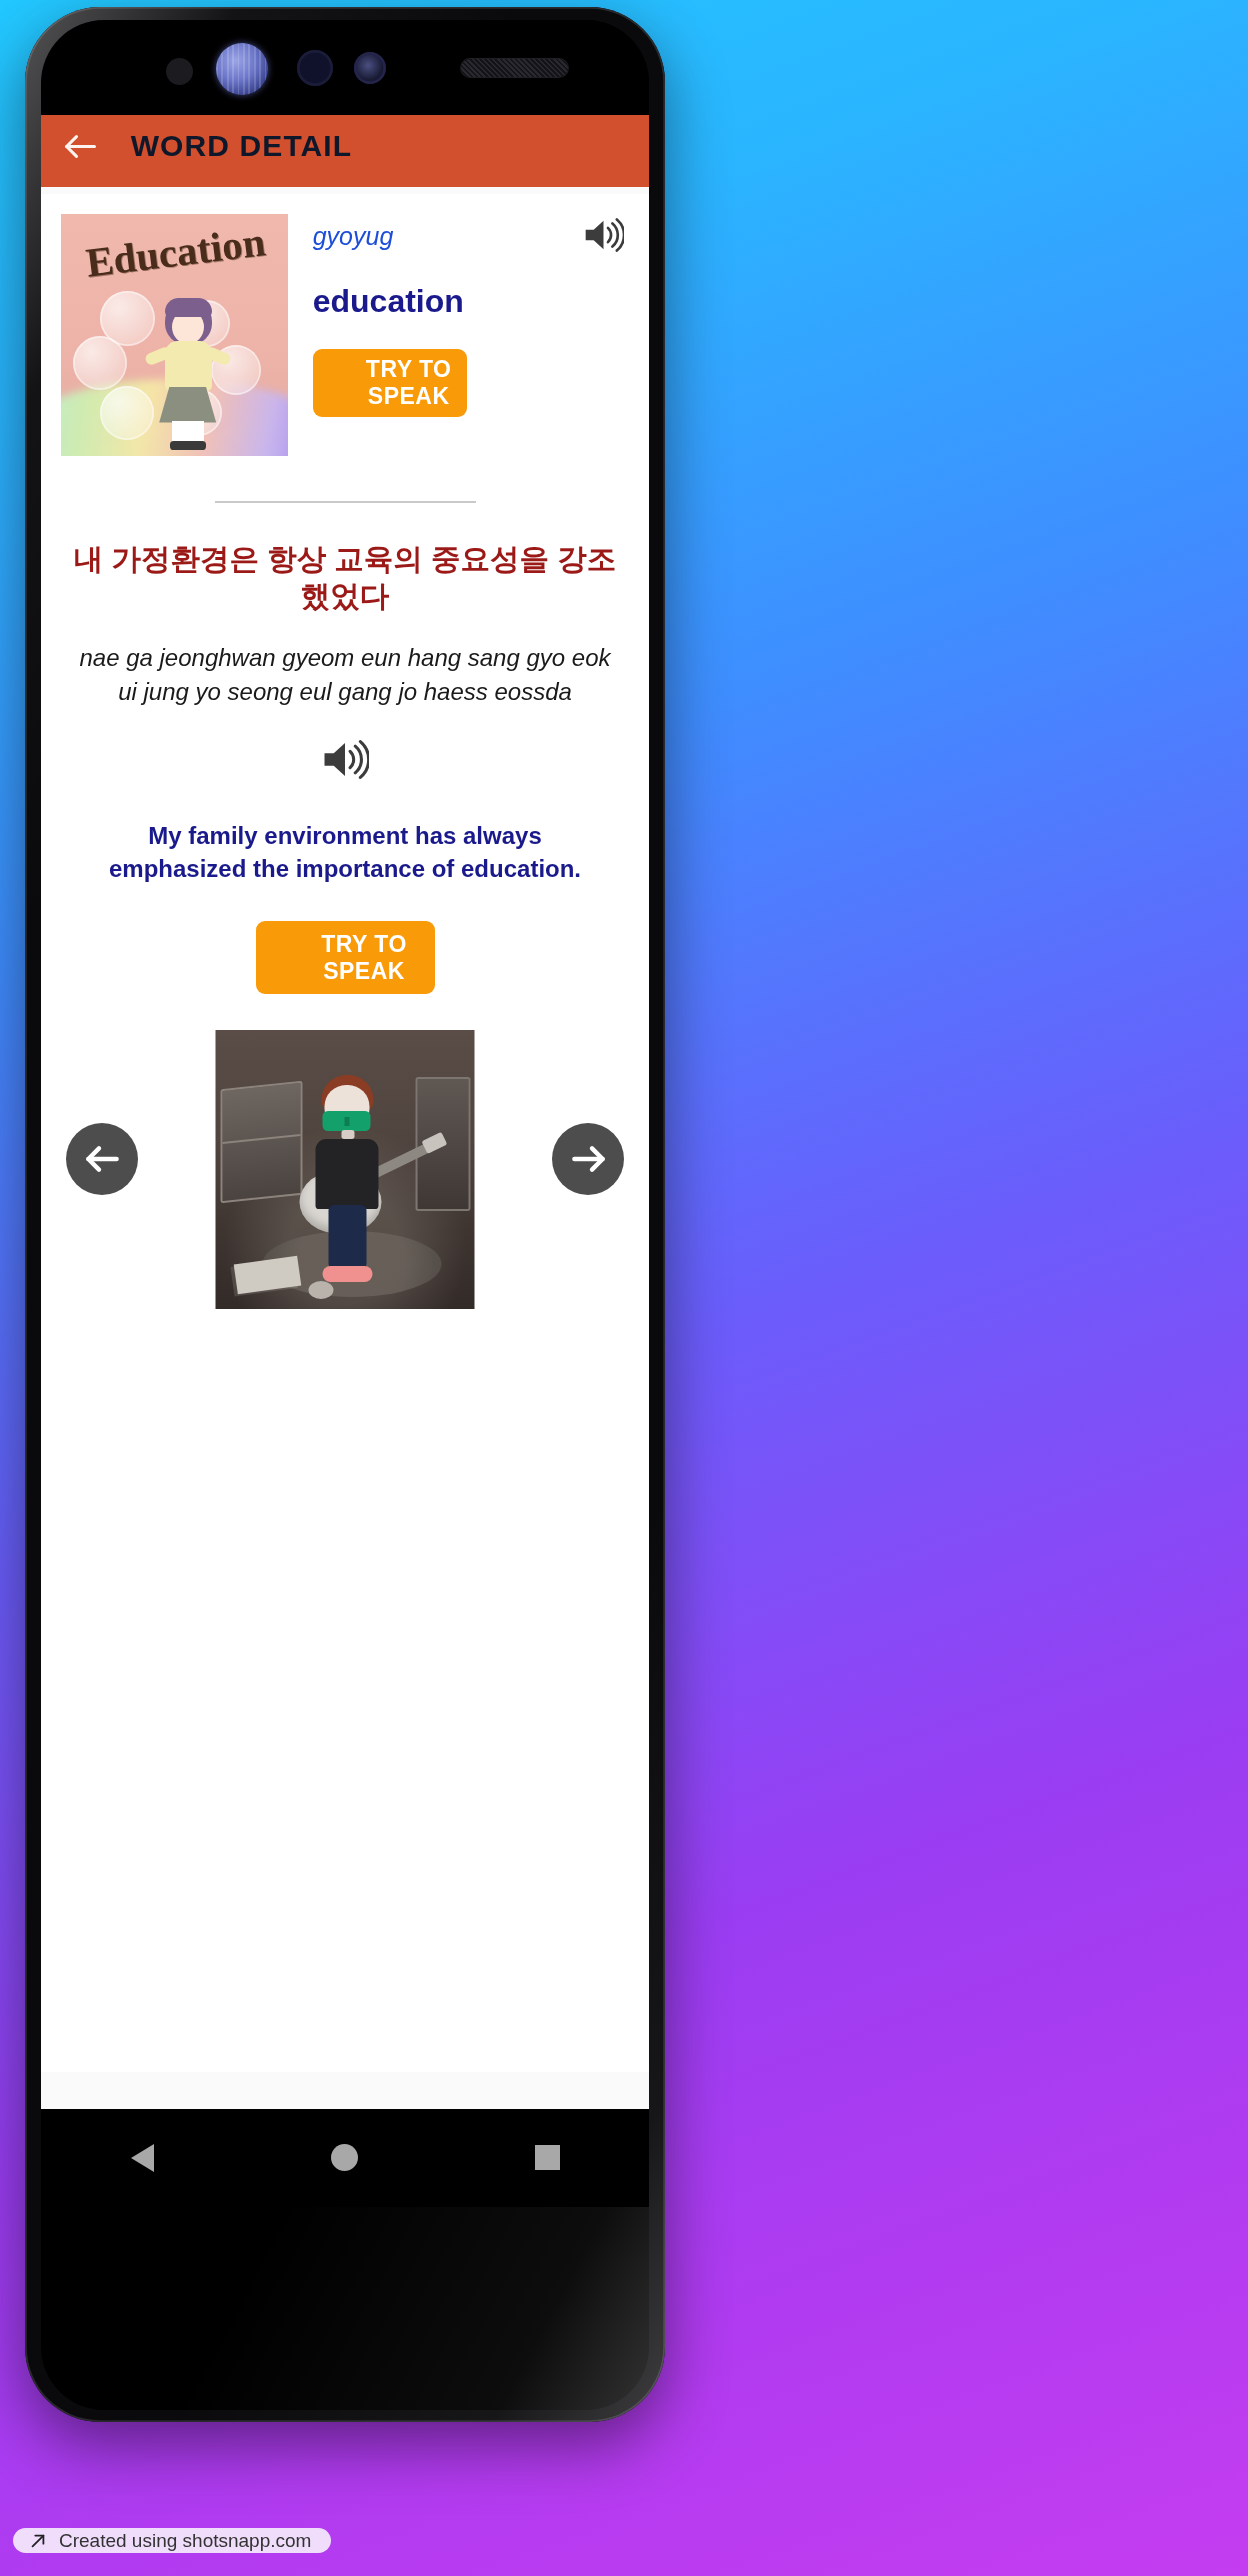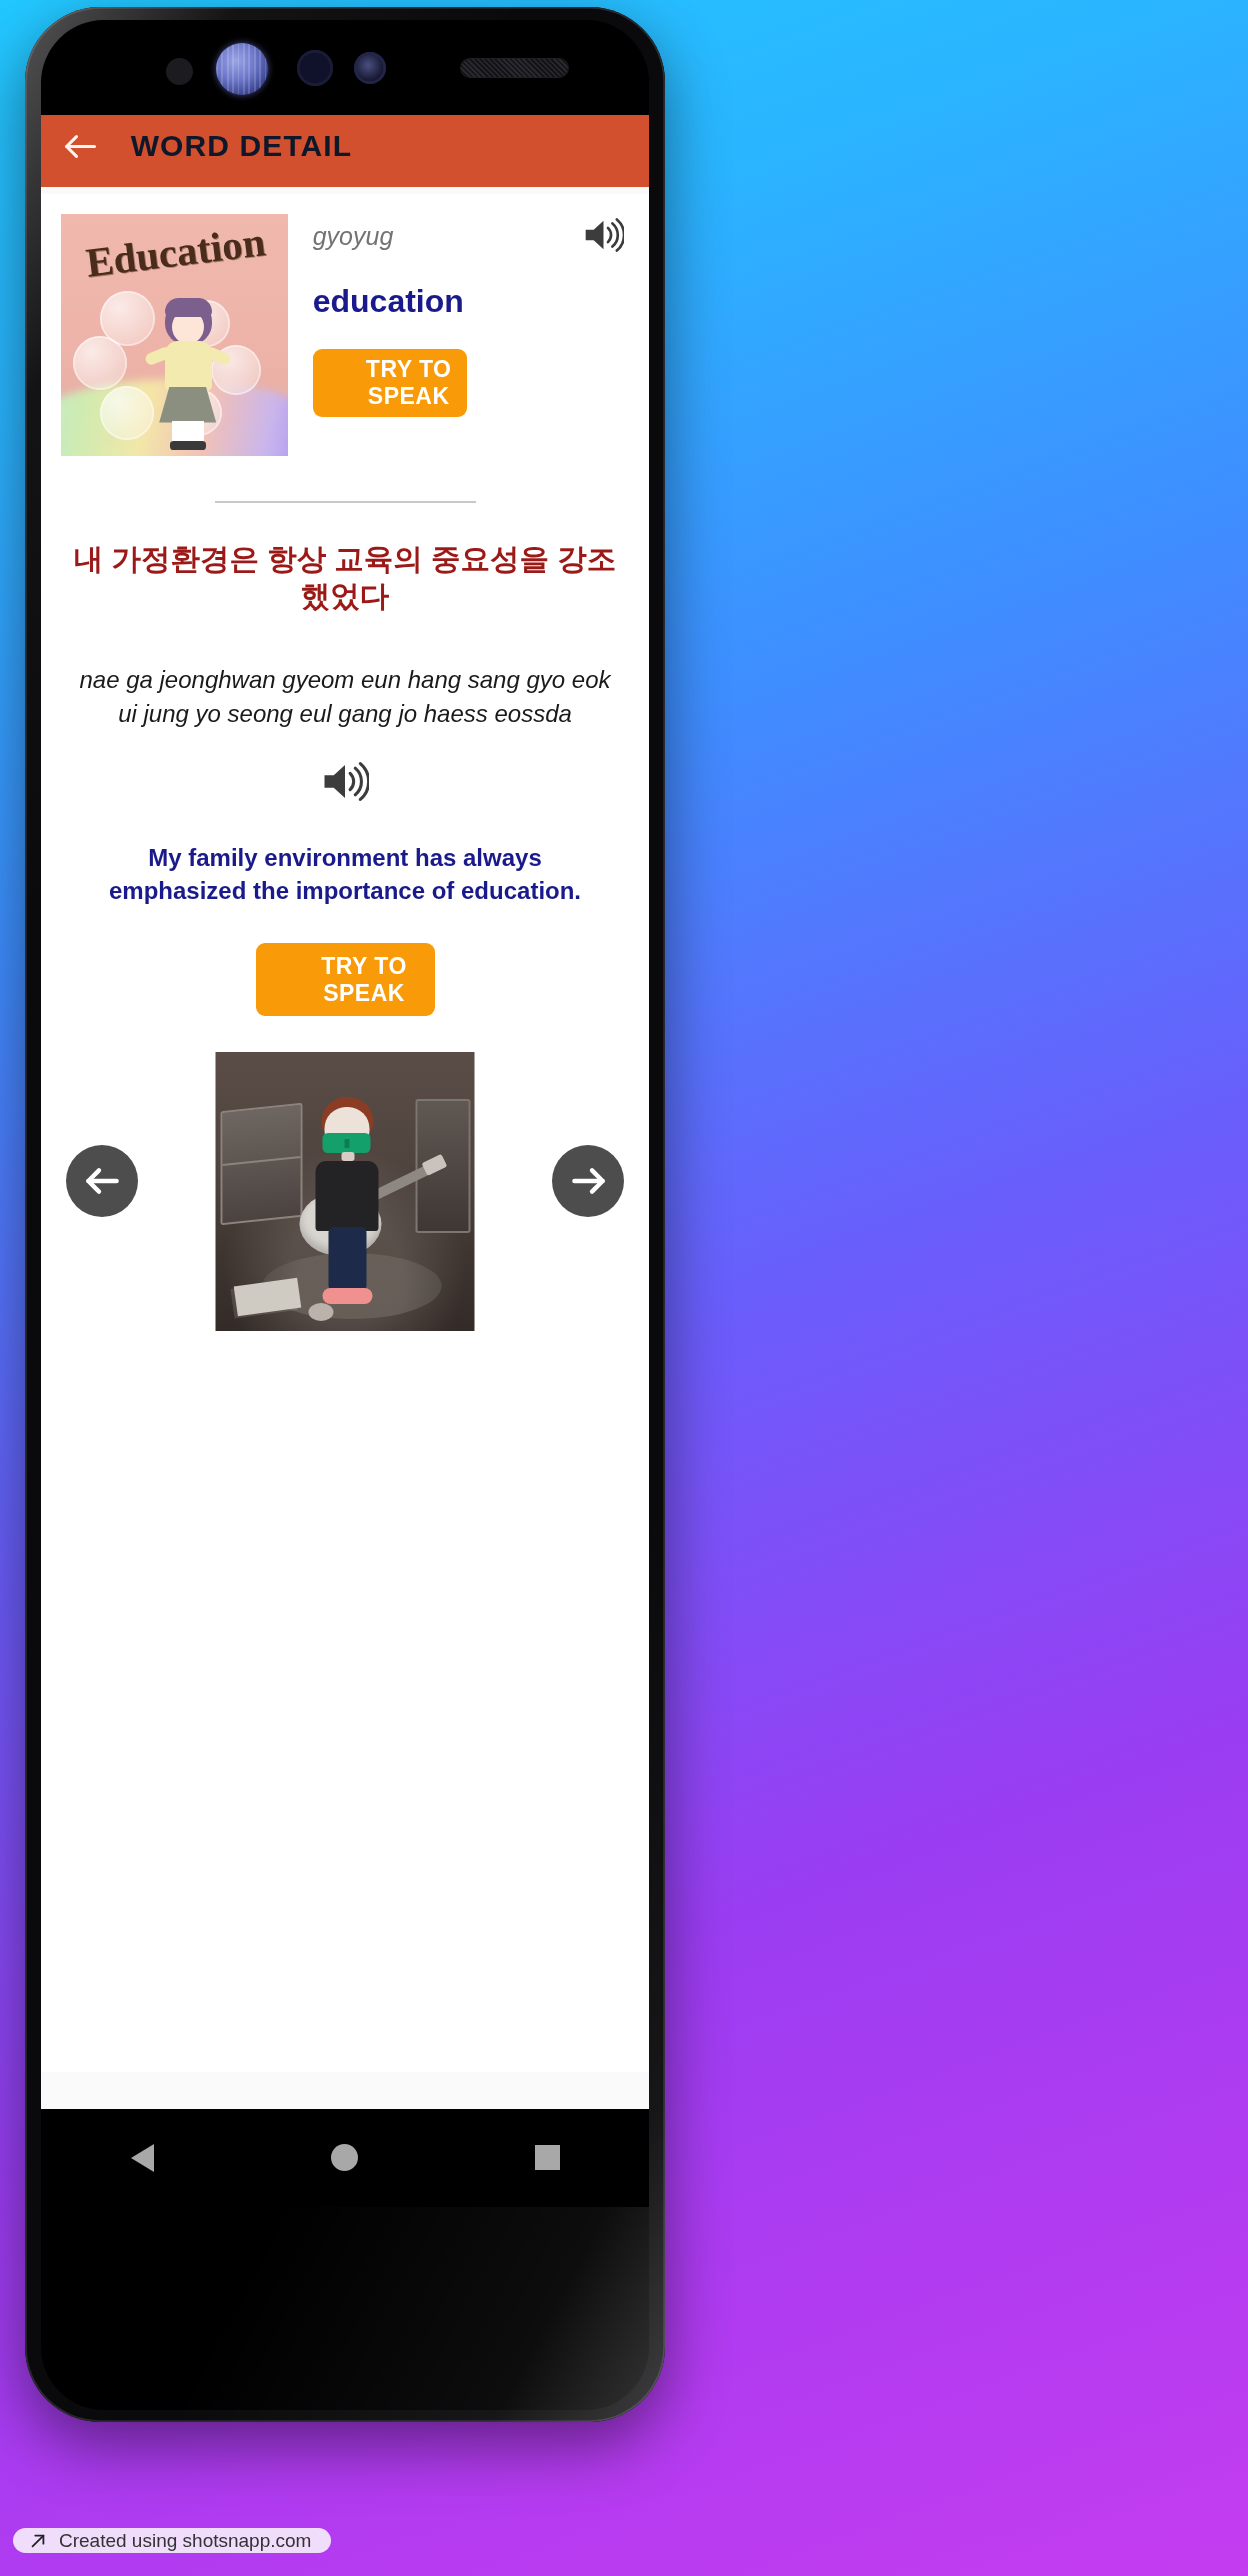--- a/index.html
+++ b/index.html
@@ -202,21 +202,21 @@
   #word-korean {
     color: #9b1a17;
     font-size: 36px;
     font-weight: 700;
     margin-bottom: 19.7px;
   }
   #roman-row { display: flex; align-items: center; justify-content: space-between; padding-right: 5.4px; }
   #word-romanization {
     font-style: italic;
     font-size: 25px;
-    color: #737373;
+    color: #1d4ed8;
   }
   #word-english {
     color: #1a1a8c;
     font-size: 32px;
     font-weight: 700;
     margin-top: 27px;
   }
   .speak-btn {
     background: #f99b09;
     color: #ffffff;
@@ -249,21 +249,21 @@
     color: #9b1a17;
     font-size: 29.5px;
     font-weight: 700;
     margin-top: 38px;
     line-height: 1.25;
   }
   #sentence-romanization {
     font-style: italic;
     font-size: 24px;
     color: #1a1a1a;
-    margin-top: 48px;
+    margin-top: 26px;
     line-height: 1.42;
     padding: 0 9px;
   }
   #sentence-audio-row {
     display: flex; justify-content: center; margin-top: 30px;
   }
   #sentence-english {
     color: #1a1a8c;
     font-size: 24px;
     font-weight: 700;

